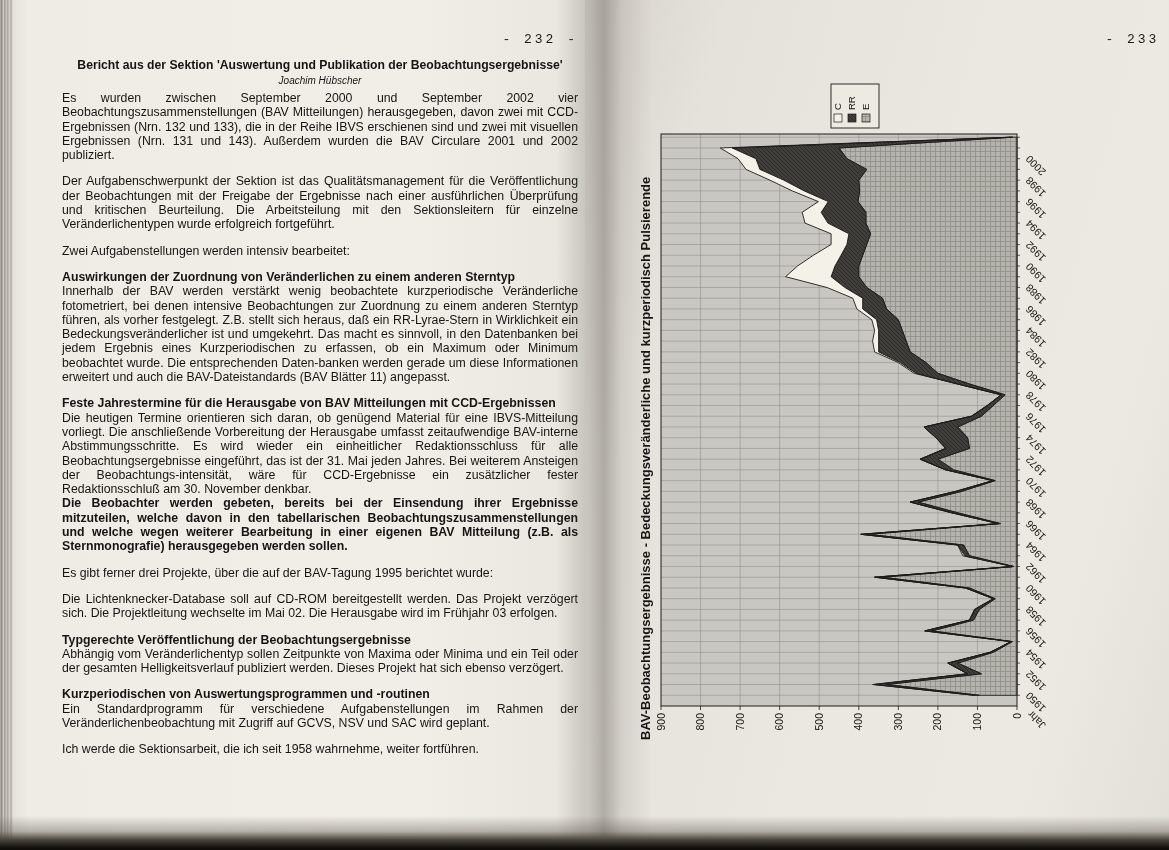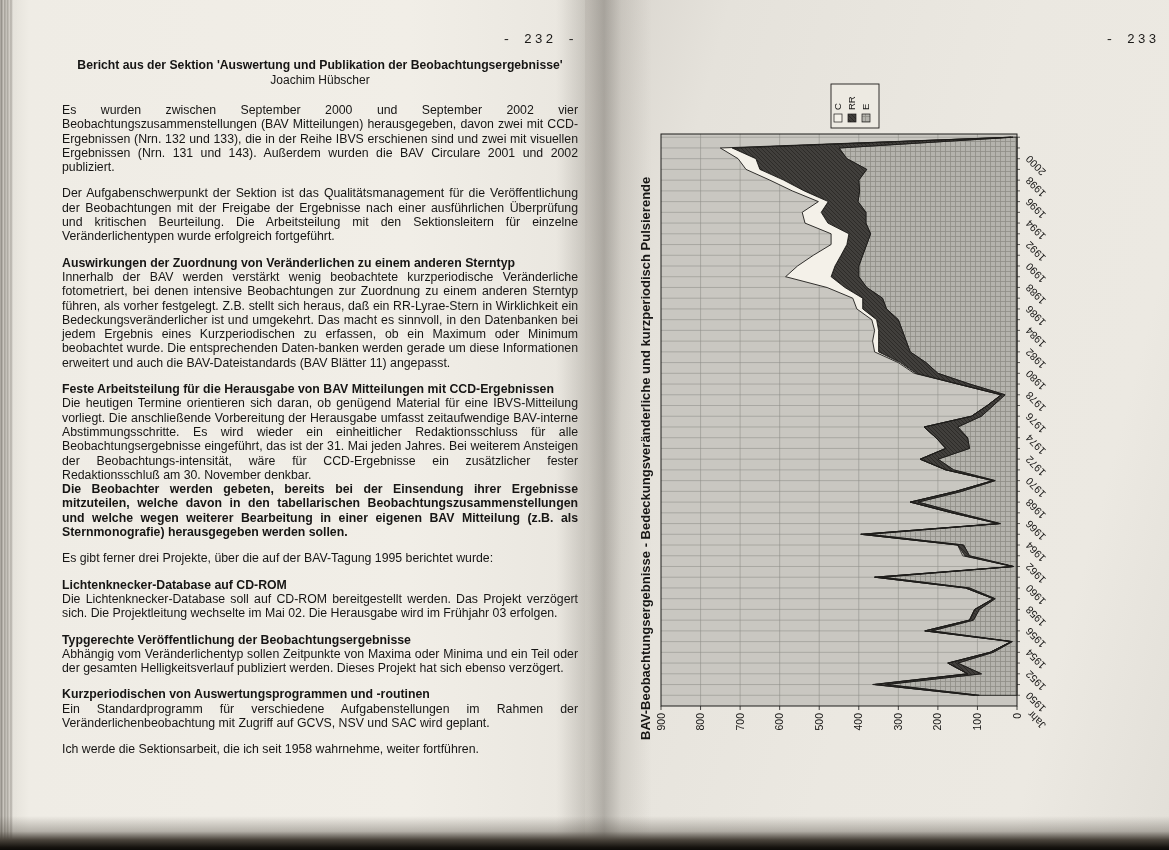--- a/index.html
+++ b/index.html
@@ -37,21 +37,21 @@
     position:absolute;top:32px;font-family:Liberation Mono, monospace;
     font-size:13px;letter-spacing:3px;color:#1b1a18;text-align:right;
   }
   .pn-left{left:62px;width:516px;}
   .pn-right{left:12px;width:584px;}
   .doc{position:absolute;left:62px;top:58px;width:516px;}
   .title{
     text-align:center;font-weight:bold;font-size:12.2px;line-height:15px;
     white-space:nowrap;margin:0;
   }
-  .author{text-align:center;font-size:12px;line-height:15px;margin:0 0 15px 0;}
+  .author{text-align:center;font-size:10px;line-height:15px;margin:0 0 3px 0;font-style:italic;}
   .blk{font-size:12.3px;line-height:14.3px;text-align:justify;margin:0 0 12px 0;}
   .blk.heading{font-weight:bold;margin:0;text-align:left;}
   .blk.bold{font-weight:bold;}
   .blk.tight{margin-bottom:0;}
   .chart-rot{
     position:absolute;left:-45px;top:177px;width:660px;height:470px;
     transform:rotate(-90deg);
   }
   .chart-rot svg{overflow:visible;font-family:"Liberation Sans",sans-serif;}
 </style>
@@ -59,27 +59,27 @@
 <body>
 
 <div class="page page-left">
   <div class="page-num pn-left">- 232 -</div>
   <div class="doc">
     <div class="title">Bericht aus der Sektion 'Auswertung und Publikation der Beobachtungsergebnisse'</div>
     <div class="author">Joachim Hübscher</div>
     <div>
         <div class="blk body">Es wurden zwischen September 2000 und September 2002 vier Beobachtungszusammenstellungen (BAV Mitteilungen) herausgegeben, davon zwei mit CCD-Ergebnissen (Nrn. 132 und 133), die in der Reihe IBVS erschienen sind und zwei mit visuellen Ergebnissen (Nrn. 131 und 143). Außerdem wurden die BAV Circulare 2001 und 2002 publiziert.</div>
         <div class="blk body">Der Aufgabenschwerpunkt der Sektion ist das Qualitätsmanagement für die Veröffentlichung der Beobachtungen mit der Freigabe der Ergebnisse nach einer ausführlichen Überprüfung und kritischen Beurteilung. Die Arbeitsteilung mit den Sektionsleitern für einzelne Veränderlichentypen wurde erfolgreich fortgeführt.</div>
+        <div class="blk body">Zwei Aufgabenstellungen werden intensiv bearbeitet:</div>
         <div class="blk heading">Auswirkungen der Zuordnung von Veränderlichen zu einem anderen Sterntyp</div>
         <div class="blk body">Innerhalb der BAV werden verstärkt wenig beobachtete kurzperiodische Veränderliche fotometriert, bei denen intensive Beobachtungen zur Zuordnung zu einem anderen Sterntyp führen, als vorher festgelegt. Z.B. stellt sich heraus, daß ein RR-Lyrae-Stern in Wirklichkeit ein Bedeckungsveränderlicher ist und umgekehrt. Das macht es sinnvoll, in den Datenbanken bei jedem Ergebnis eines Kurzperiodischen zu erfassen, ob ein Maximum oder Minimum beobachtet wurde. Die entsprechenden Daten-banken werden gerade um diese Informationen erweitert und auch die BAV-Dateistandards (BAV Blätter 11) angepasst.</div>
-        <div class="blk heading">Feste Arbeitsteilung für die Herausgabe von BAV Mitteilungen mit CCD-Ergebnissen</div>
+        <div class="blk heading">Feste Jahrestermine für die Herausgabe von BAV Mitteilungen mit CCD-Ergebnissen</div>
         <div class="blk body tight">Die heutigen Termine orientieren sich daran, ob genügend Material für eine IBVS-Mitteilung vorliegt. Die anschließende Vorbereitung der Herausgabe umfasst zeitaufwendige BAV-interne Abstimmungsschritte. Es wird wieder ein einheitlicher Redaktionsschluss für alle Beobachtungsergebnisse eingeführt, das ist der 31. Mai jeden Jahres. Bei weiterem Ansteigen der Beobachtungs-intensität, wäre für CCD-Ergebnisse ein zusätzlicher fester Redaktionsschluß am 30. November denkbar.</div>
         <div class="blk bold">Die Beobachter werden gebeten, bereits bei der Einsendung ihrer Ergebnisse mitzuteilen, welche davon in den tabellarischen Beobachtungszusammenstellungen und welche wegen weiterer Bearbeitung in einer eigenen BAV Mitteilung (z.B. als Sternmonografie) herausgegeben werden sollen.</div>
         <div class="blk body">Es gibt ferner drei Projekte, über die auf der BAV-Tagung 1995 berichtet wurde:</div>
-        <div class="blk heading">Lichtenknecker-Database auf CD-ROM</div>
         <div class="blk body">Die Lichtenknecker-Database soll auf CD-ROM bereitgestellt werden. Das Projekt verzögert sich. Die Projektleitung wechselte im Mai 02. Die Herausgabe wird im Frühjahr 03 erfolgen.</div>
         <div class="blk heading">Typgerechte Veröffentlichung der Beobachtungsergebnisse</div>
         <div class="blk body">Abhängig vom Veränderlichentyp sollen Zeitpunkte von Maxima oder Minima und ein Teil oder der gesamten Helligkeitsverlauf publiziert werden. Dieses Projekt hat sich ebenso verzögert.</div>
         <div class="blk heading">Kurzperiodischen von Auswertungsprogrammen und -routinen</div>
         <div class="blk body">Ein Standardprogramm für verschiedene Aufgabenstellungen im Rahmen der Veränderlichenbeobachtung mit Zugriff auf GCVS, NSV und SAC wird geplant.</div>
         <div class="blk body">Ich werde die Sektionsarbeit, die ich seit 1958 wahrnehme, weiter fortführen.</div>
       </div>
   </div>
 </div>
 

